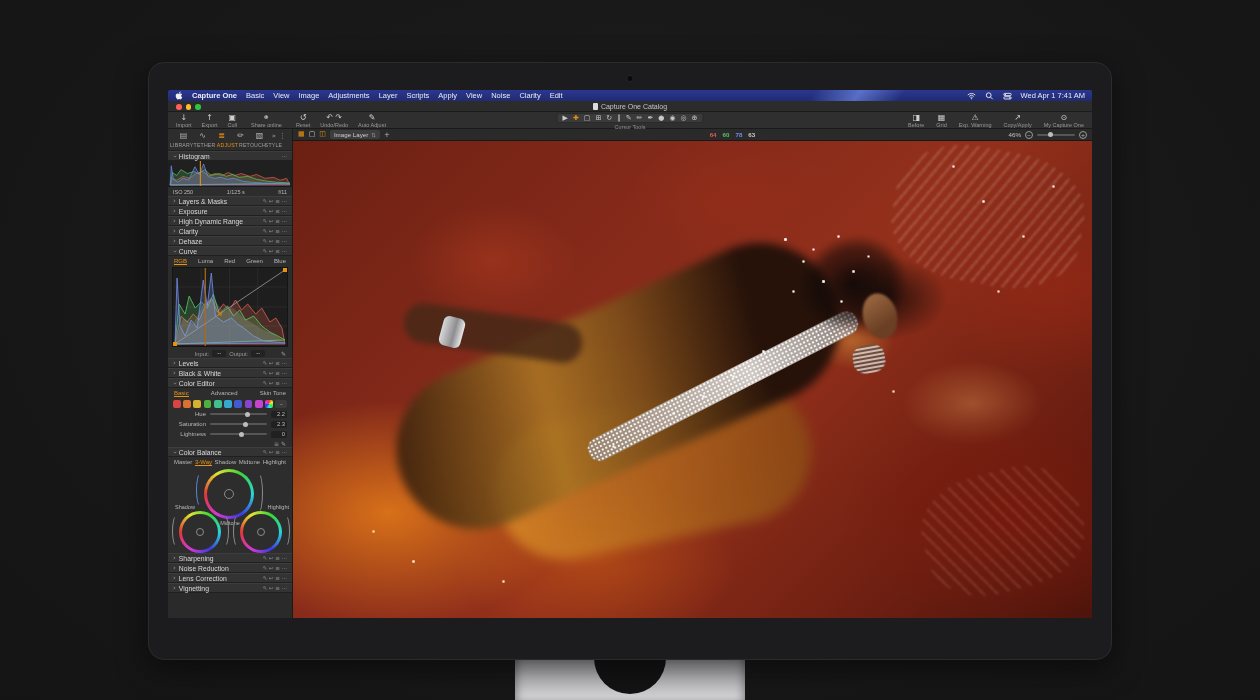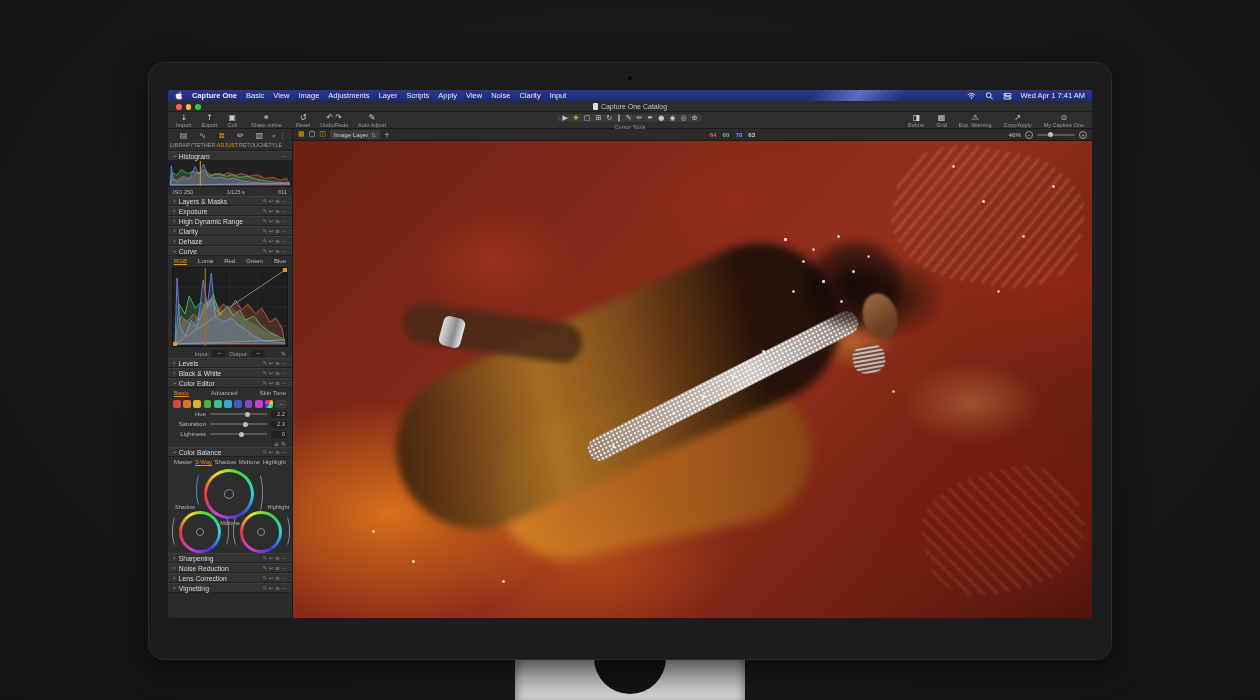--- a/index.html
+++ b/index.html
@@ -246,21 +246,21 @@
         <span class="menu-item">Basic</span>
         <span class="menu-item">View</span>
         <span class="menu-item">Image</span>
         <span class="menu-item">Adjustments</span>
         <span class="menu-item">Layer</span>
         <span class="menu-item">Scripts</span>
         <span class="menu-item">Apply</span>
         <span class="menu-item">View</span>
         <span class="menu-item">Noise</span>
         <span class="menu-item">Clarity</span>
-        <span class="menu-item">Input</span>
+        <span class="menu-item">Edit</span>
         <span class="spacer"></span>
         <svg class="status-icon" viewBox="0 0 12 9">
             <path d="M1 3.2a7 7 0 0 1 10 0M2.8 5a4.5 4.5 0 0 1 6.4 0M4.6 6.8a2 2 0 0 1 2.8 0"></path>
             <circle cx="6" cy="8" r=".7" fill="#e9e9ef" stroke="none"></circle>
           </svg>
         <svg class="status-icon" viewBox="0 0 10 10">
             <circle cx="4" cy="4" r="3"></circle>
             <path d="M6.3 6.3L9 9"></path>
           </svg>
         <svg class="status-icon" viewBox="0 0 12 9">

